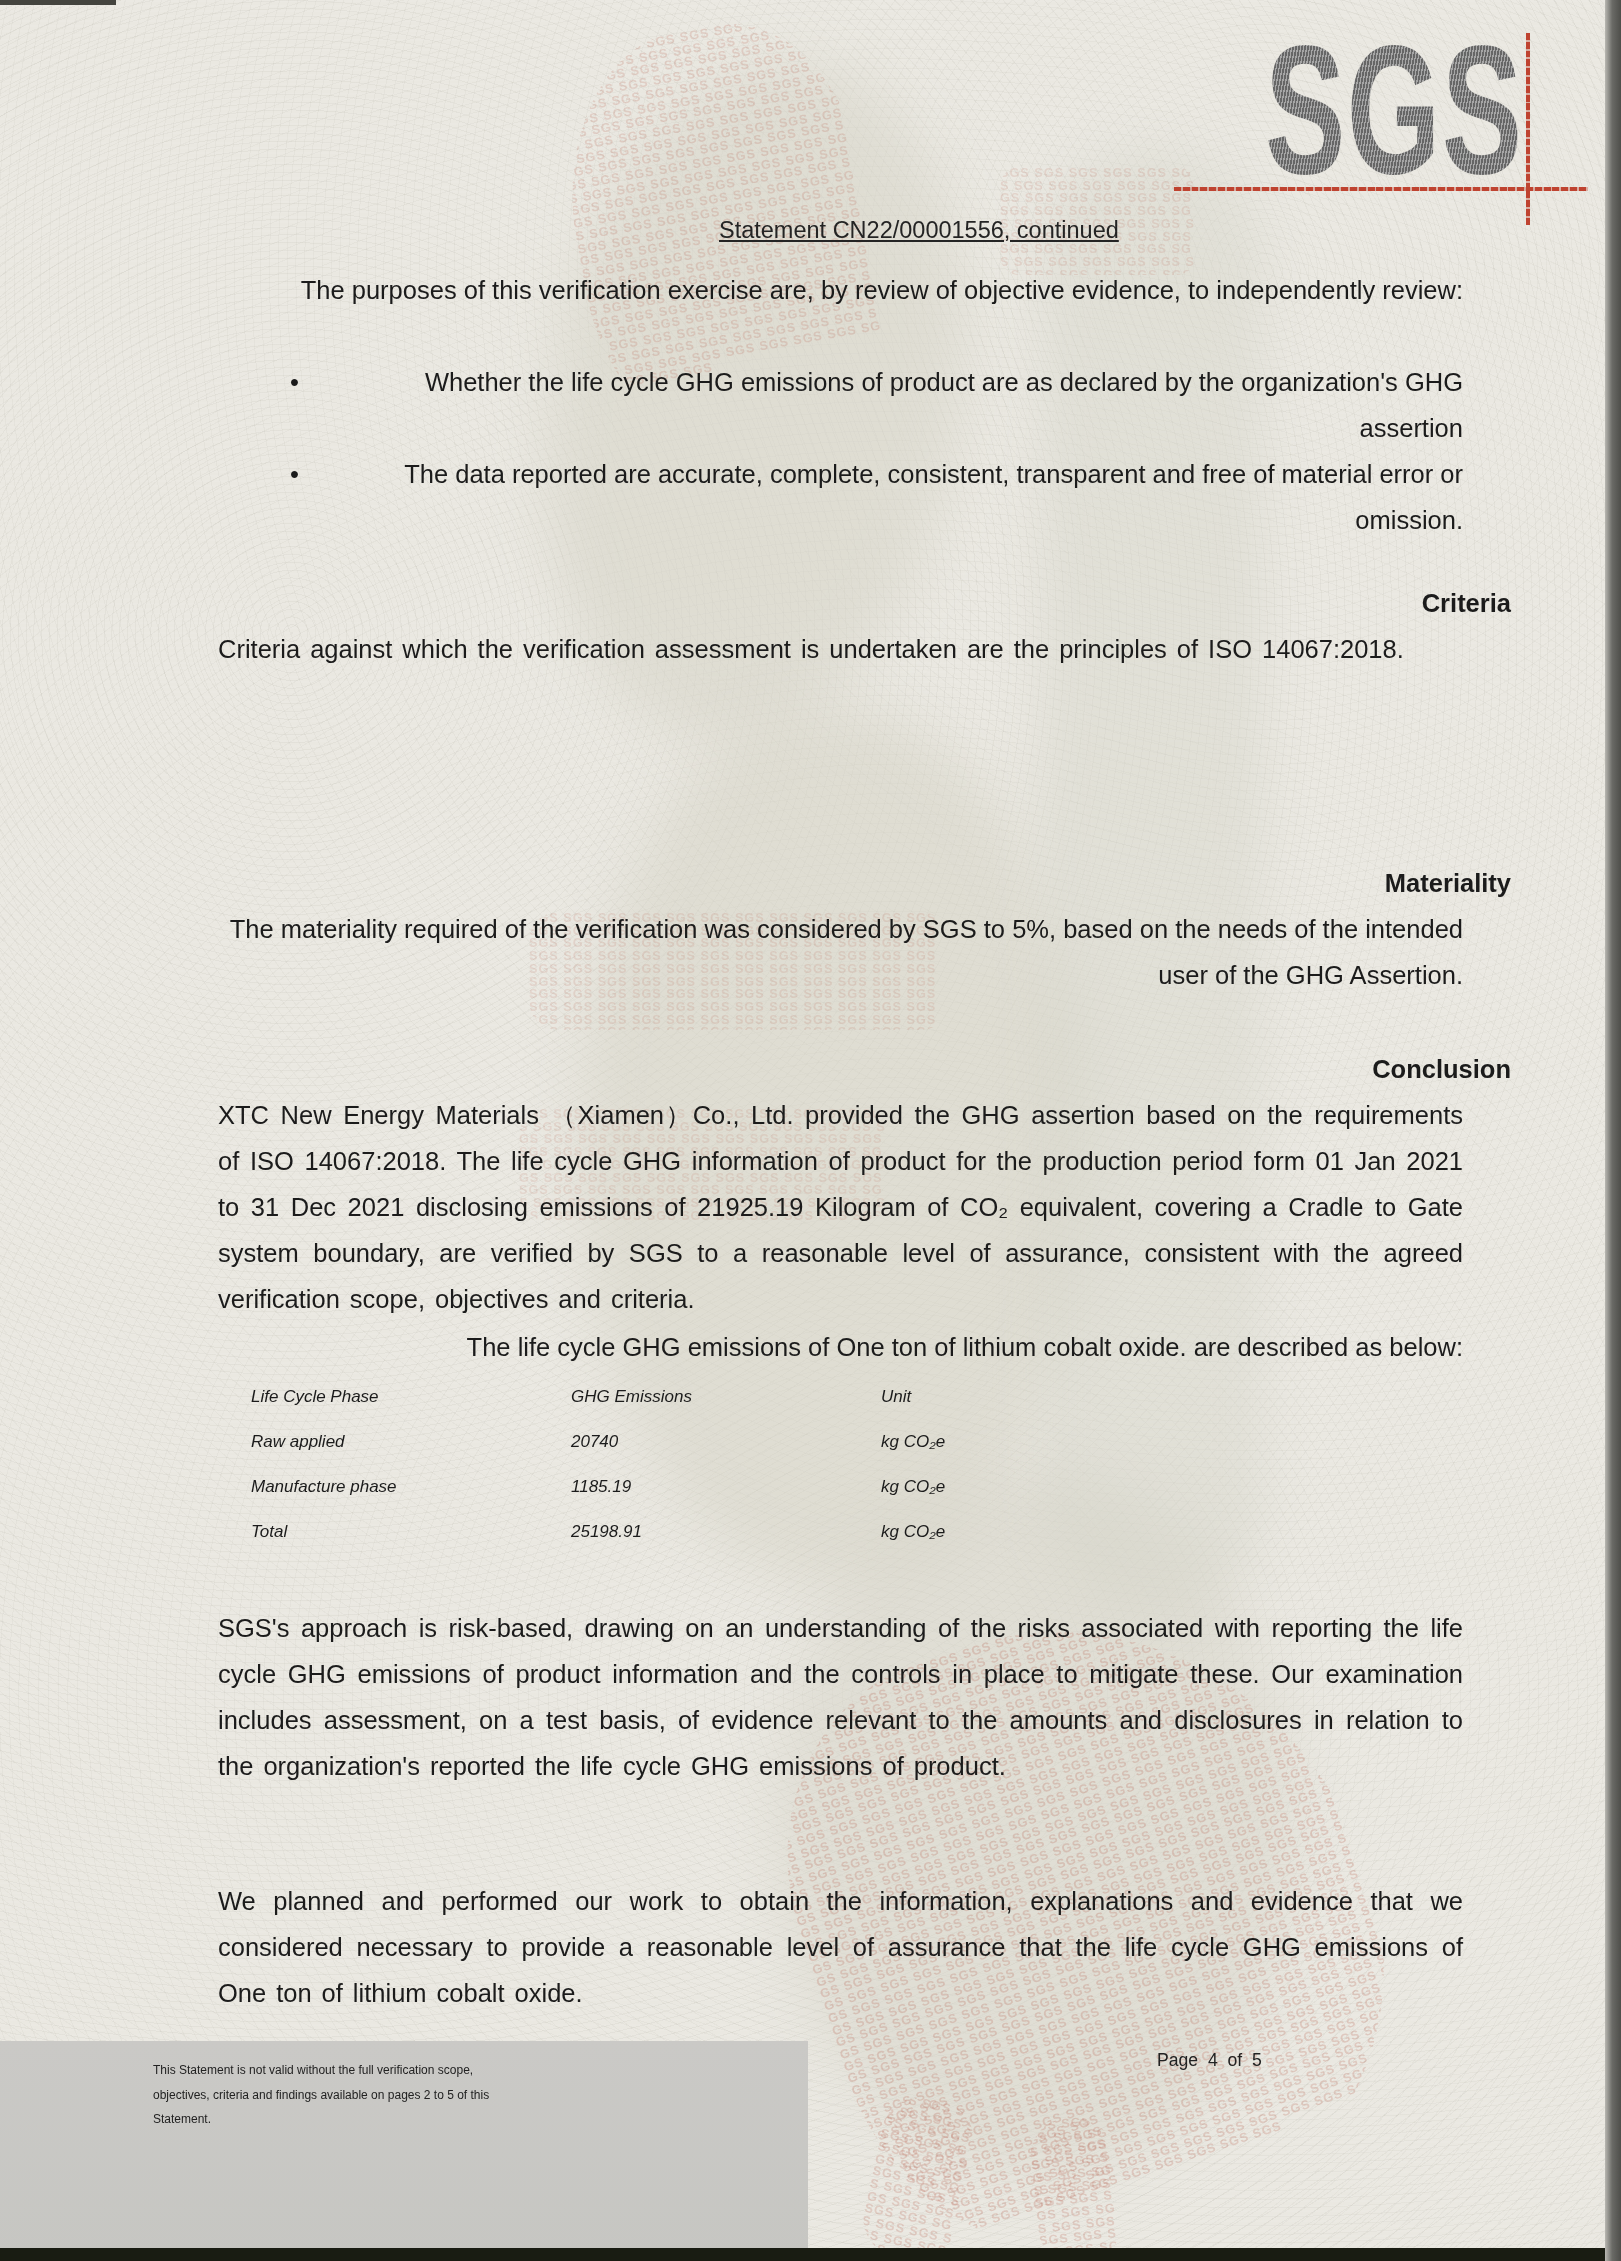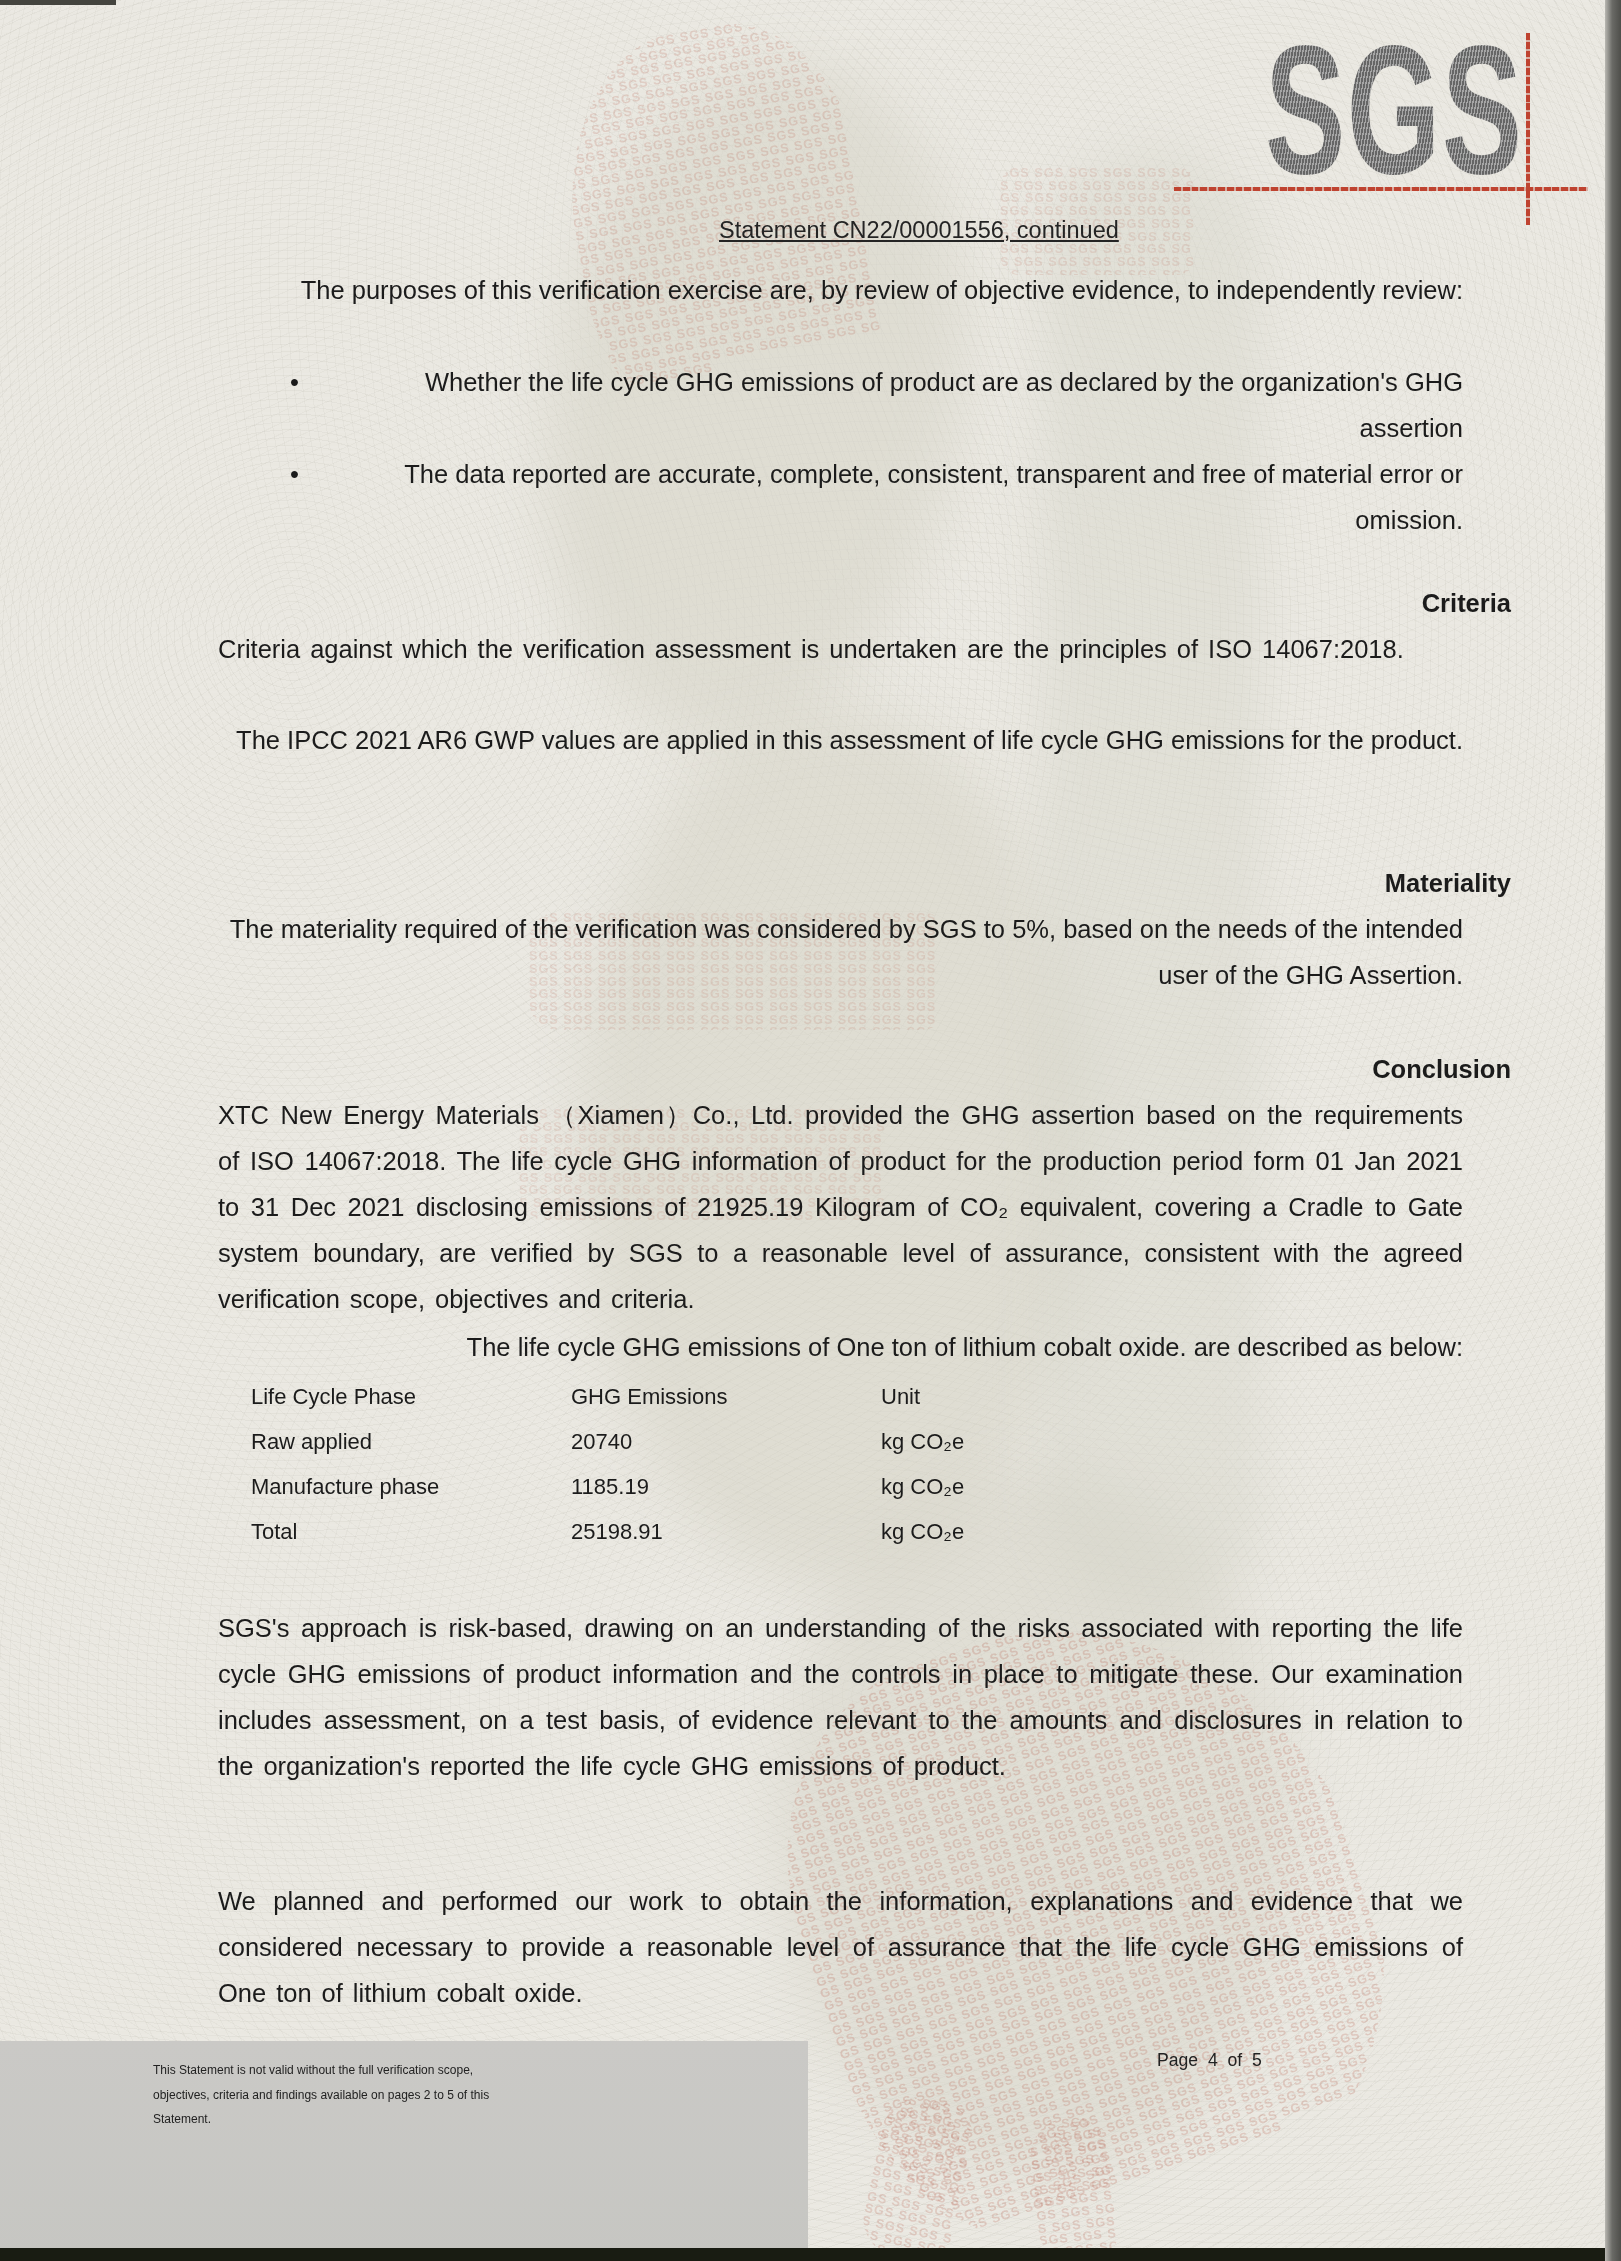--- a/index.html
+++ b/index.html
@@ -62,21 +62,21 @@
     background:repeating-linear-gradient(180deg,#bf4330 0 6.9px,rgba(191,67,48,0.35) 6.9px 8.8px);}
 
   
   .blk{position:absolute;z-index:5;left:218px;width:1245px;font-size:25.5px;line-height:46px;text-align:right;}
   .just{text-align:justify;word-spacing:2.9px;}
   .head{font-weight:bold;margin-left:48px;}
   .bullet-item{position:relative;padding-left:125px;}
   .bullet-item .dot{position:absolute;left:72px;top:0;}
 
   
-  .ghg-table{position:absolute;z-index:5;left:218px;top:1374px;width:1245px;font-size:22px;}
+  .ghg-table{position:absolute;z-index:5;left:218px;top:1374px;width:1245px;font-size:17px;font-style:italic;}
   .ghg-row{display:grid;grid-template-columns:320px 310px auto;height:45px;line-height:45px;padding-left:33px;}
 
   
   .footer-box{position:absolute;z-index:3;left:0;top:2041px;width:808px;height:221px;
     background:linear-gradient(180deg,#cac9c6,#c6c6c2);}
   .footer-disclaimer{position:absolute;z-index:5;left:153px;top:2058px;font-size:12px;line-height:24.5px;color:#222;}
   .page-label{position:absolute;z-index:5;left:1157px;top:2050px;font-size:17.6px;word-spacing:4.9px;color:#222;}
   .bottom-strip{position:absolute;z-index:7;left:0;top:2248px;width:1621px;height:12.7px;background:#191c12;}
   .top-left-mark{position:absolute;z-index:7;left:0;top:0;width:116px;height:4.9px;background:#44443e;}
   .right-edge{position:absolute;z-index:7;left:1605px;top:0;width:15.7px;height:2261px;
@@ -115,21 +115,20 @@
       <span>Whether the life cycle GHG emissions of product are as declared by the organization's GHG assertion</span>
     </div>
     <div class="bullet-item">
       <span class="dot">•</span>
       <span>The data reported are accurate, complete, consistent, transparent and free of material error or omission.</span>
     </div>
   </div>
 
   <div class="blk head" style="top:580px">Criteria</div>
   <div class="blk just" style="top:626px">Criteria against which the verification assessment is undertaken are the principles of ISO 14067:2018.</div>
-  <div class="blk" style="top:717px">The IPCC 2021 AR6 GWP values are applied in this assessment of life cycle GHG emissions for the product.</div>
 
   <div class="blk head" style="top:860px">Materiality</div>
   <div class="blk" style="top:906px">The materiality required of the verification was considered by SGS to 5%, based on the needs of the intended user of the GHG Assertion.</div>
 
   <div class="blk head" style="top:1046px">Conclusion</div>
   <div class="blk just" style="top:1092px">XTC New Energy Materials （Xiamen）Co., Ltd. provided the GHG assertion based on the requirements of ISO 14067:2018. The life cycle GHG information of product for the production period form 01 Jan 2021 to 31 Dec 2021 disclosing emissions of 21925.19 Kilogram of CO₂ equivalent, covering a Cradle to Gate system boundary, are verified by SGS to a reasonable level of assurance, consistent with the agreed verification scope, objectives and criteria.</div>
   <div class="blk" style="top:1324px">The life cycle GHG emissions of One ton of lithium cobalt oxide. are described as below:</div>
 
   <div class="ghg-table">
     <div class="ghg-row">

